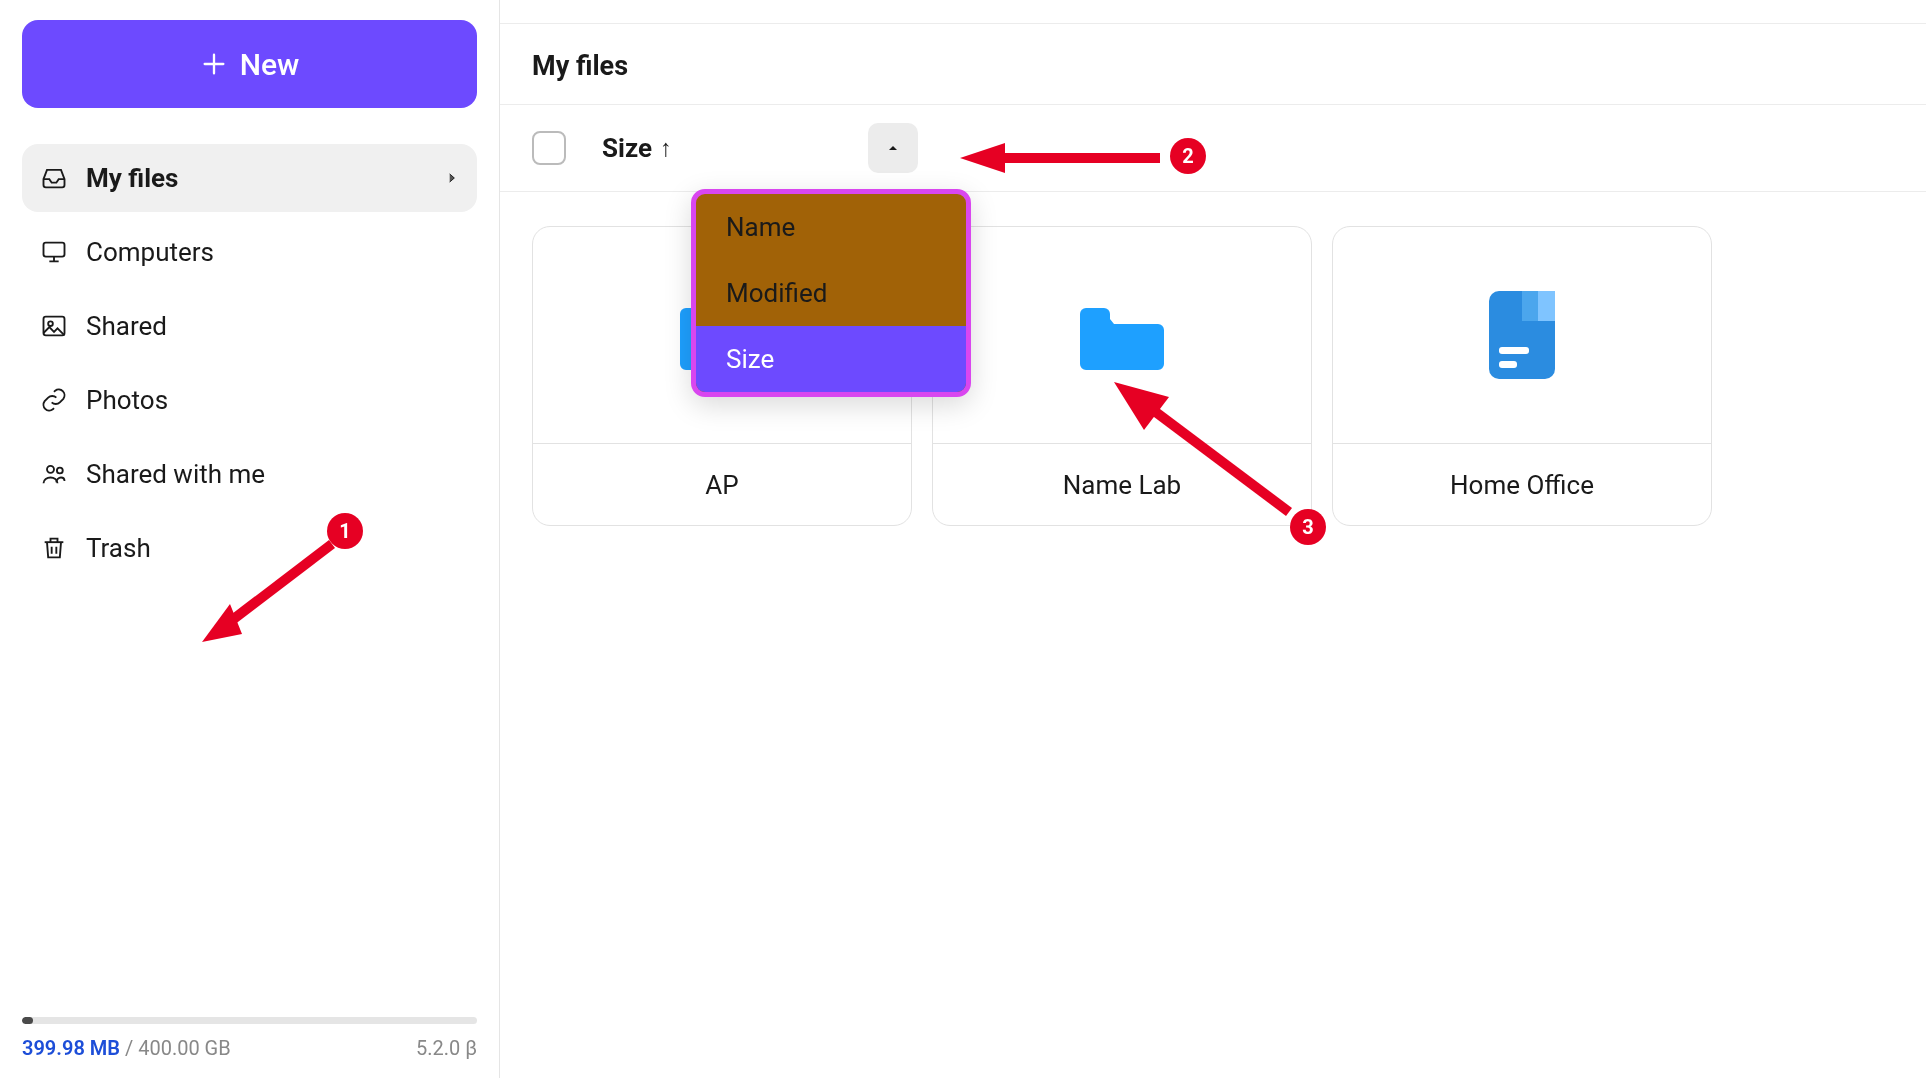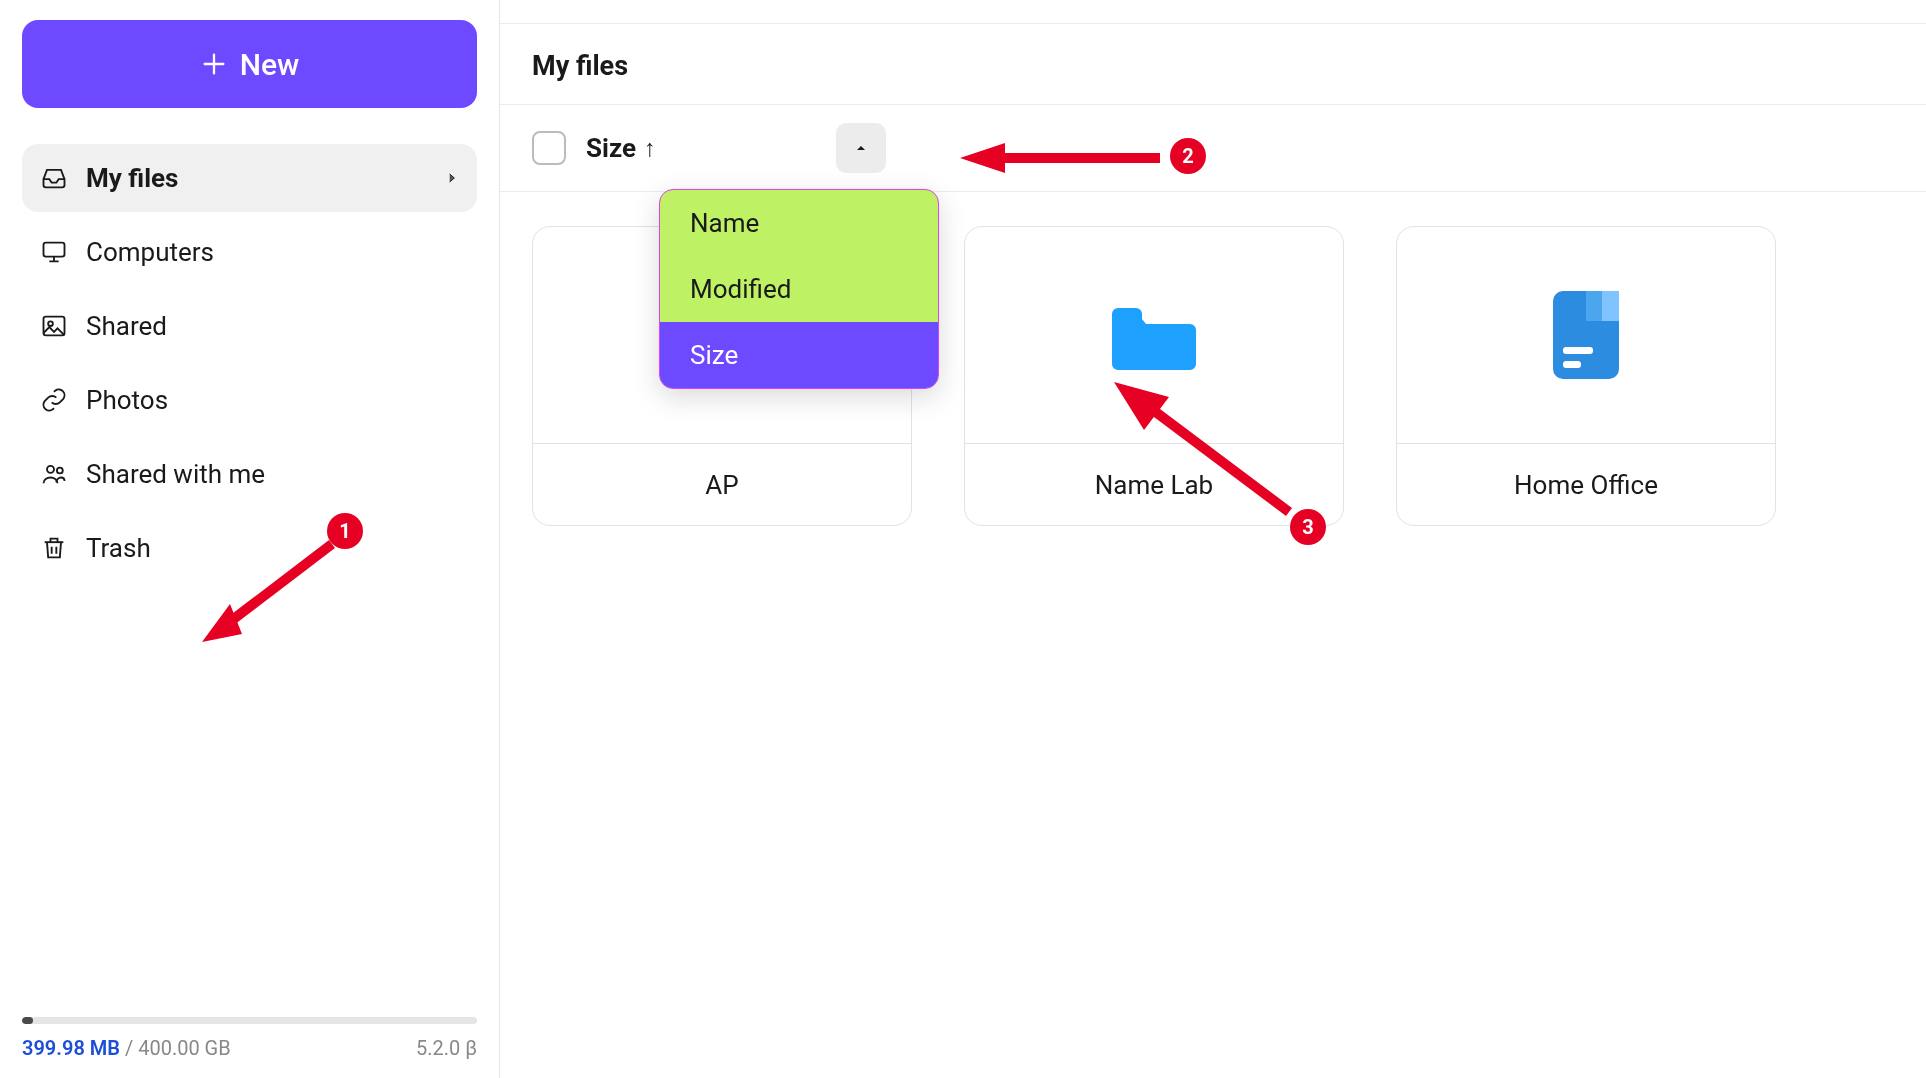--- a/index.html
+++ b/index.html
@@ -14,32 +14,32 @@
 .nav-item .chevron { margin-left: auto; width: 14px; height: 14px; }
 .storage { margin-top: 30px; }
 .storage-bar { height: 7px; background: #e5e5e5; border-radius: 5px; overflow: hidden; margin-bottom: 12px; }
 .storage-fill { height: 100%; background: #4a4a4a; border-radius: 5px; width: 2.5%; }
 .storage-text { display: flex; justify-content: space-between; font-size: 20px; color: #888; }
 .storage-text strong { color: #1d4ed8; font-weight: 600; }
 .main { flex: 1; display: flex; flex-direction: column; }
 .topbar { height: 24px; border-bottom: 1px solid #ececec; }
 .header { padding: 26px 32px 22px; }
 .header h1 { font-size: 27px; font-weight: 700; }
-.toolbar { display: flex; align-items: center; gap: 20px; padding: 12px 32px; border-top: 1px solid #ececec; border-bottom: 1px solid #ececec; height: 88px; }
+.toolbar { display: flex; align-items: center; gap: 36px; padding: 12px 32px; border-top: 1px solid #ececec; border-bottom: 1px solid #ececec; height: 88px; }
 .checkbox { width: 34px; height: 34px; border: 2px solid #bbb; border-radius: 8px; background: #fff; cursor: pointer; }
 .sort-label { display: flex; align-items: center; gap: 8px; font-size: 26px; font-weight: 700; cursor: pointer; }
 .sort-arrow { font-size: 24px; }
 .dropdown-btn { margin-left: 160px; width: 50px; height: 50px; background: #ececec; border-radius: 10px; display: flex; align-items: center; justify-content: center; cursor: pointer; position: relative; }
 .dropdown-btn svg { width: 16px; height: 16px; }
 .dd-wrap { position: relative; }
-.dropdown { position: absolute; top: 66px; left: -17px; width: 280px; background: #bef264; border: 1px solid #d946ef; border-radius: 14px; box-shadow: 0 8px 28px rgba(0,0,0,0.15); overflow: hidden; z-index: 50; }
+.dropdown { position: absolute; top: 66px; left: -17px; width: 280px; background: #a16207; border: 5px solid #d946ef; border-radius: 14px; box-shadow: 0 8px 28px rgba(0,0,0,0.15); overflow: hidden; z-index: 50; }
 .dropdown-item { padding: 18px 30px; font-size: 26px; cursor: pointer; }
 .dropdown-item.selected { background: #6d4aff; color: #fff; }
 .content { padding: 34px 32px; position: relative; }
-.grid { display: flex; gap: 52px; }
+.grid { display: flex; gap: 20px; }
 .card { width: 380px; height: 300px; border: 1px solid #e2e2e2; border-radius: 18px; display: flex; flex-direction: column; overflow: hidden; cursor: pointer; }
 .card-top { flex: 1; display: flex; align-items: center; justify-content: center; }
 .card-bottom { height: 82px; border-top: 1px solid #e2e2e2; display: flex; align-items: center; justify-content: center; font-size: 26px; }
 .folder-icon { width: 84px; height: 70px; }
 .file-icon { width: 66px; height: 88px; }
 .annotation-arrow { position: absolute; pointer-events: none; z-index: 60; }
 .annotation-arrow svg { overflow: visible; }
 .badge { width: 36px; height: 36px; border-radius: 50%; background: #e60023; color: #fff; font-weight: 700; font-size: 20px; display: flex; align-items: center; justify-content: center; position: absolute; z-index: 70; pointer-events: none; }
 .arrow-path { stroke: #e60023; stroke-width: 10; fill: none; }
 .arrow-head { fill: #e60023; }

